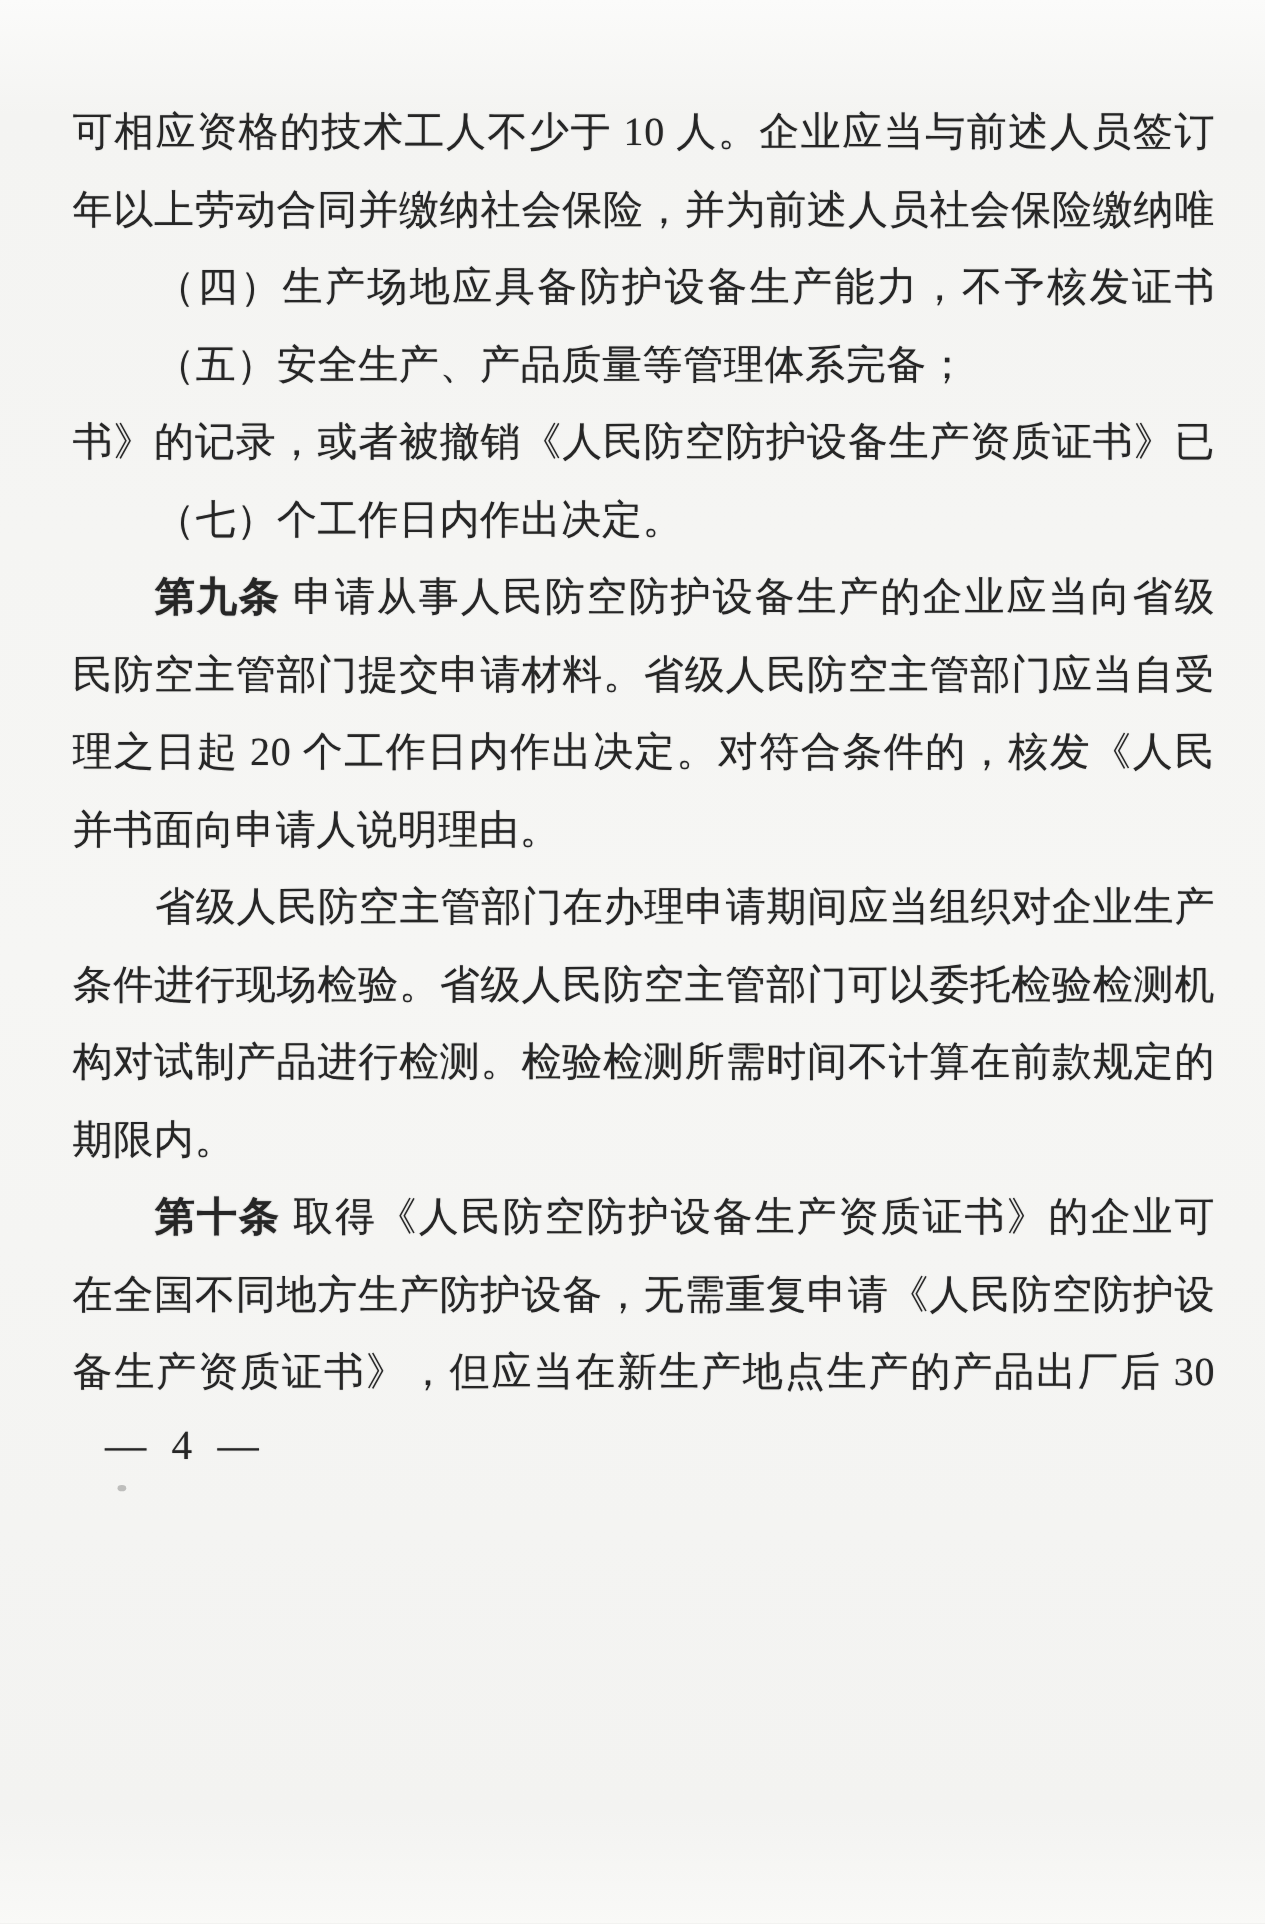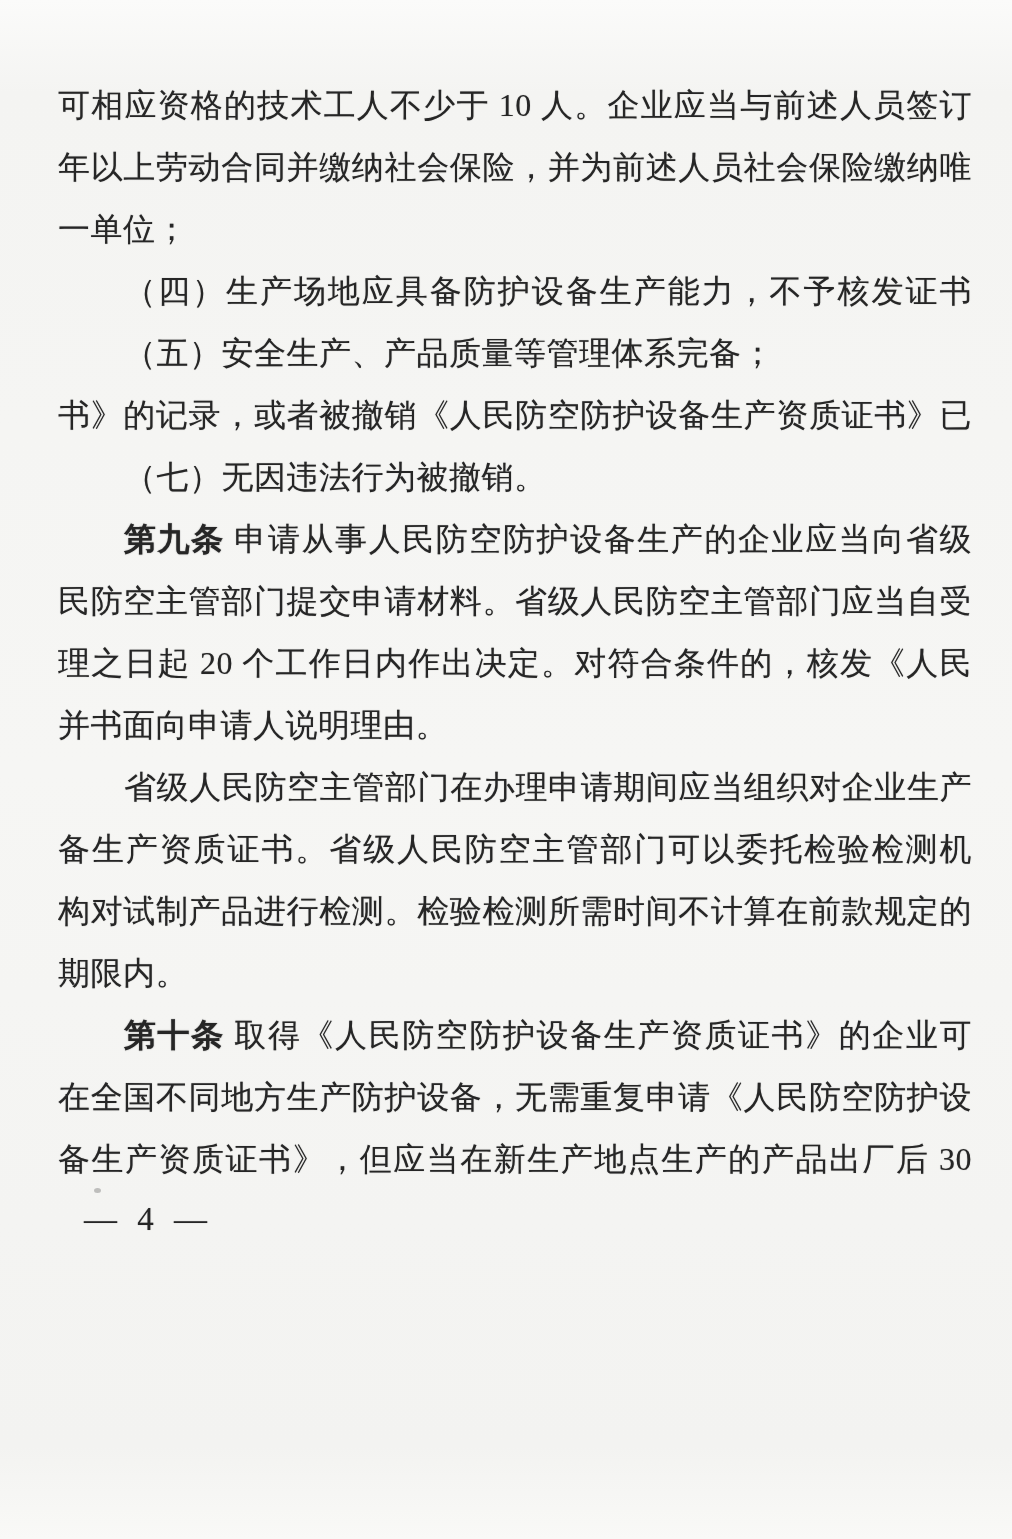--- a/index.html
+++ b/index.html
@@ -65,31 +65,30 @@
     border-radius: 50%;
   }
 </style>
 </head>
 <body>
 
 <div class="page">
   <div class="doc-body">
       <div class="line fill"><span class="seg">可相应资格的技术工人不少于 10 人。企业应当与前述人员签订 1</span></div>
       <div class="line fill"><span class="seg">年以上劳动合同并缴纳社会保险，并为前述人员社会保险缴纳唯</span></div>
-      <div class="line end"><span class="seg">一单位；</span></div>
       <div class="line indent fill"><span class="seg">（四）生产场地应具备防护设备生产能力，不予核发证书</span></div>
       <div class="line indent end"><span class="seg">（五）安全生产、产品质量等管理体系完备；</span></div>
       <div class="line fill"><span class="seg">书》的记录，或者被撤销《人民防空防护设备生产资质证书》已</span></div>
-      <div class="line indent end"><span class="seg">（七）无因违法行为被撤销。</span></div>
+      <div class="line indent end"><span class="seg">（七）个工作日内作出决定。</span></div>
       <div class="line indent fill"><span class="seg bold">第九条</span><span class="seg"> 申请从事人民防空防护设备生产的企业应当向省级人</span></div>
       <div class="line fill"><span class="seg">民防空主管部门提交申请材料。省级人民防空主管部门应当自受</span></div>
       <div class="line fill"><span class="seg">理之日起 20 个工作日内作出决定。对符合条件的，核发《人民防</span></div>
       <div class="line end"><span class="seg">并书面向申请人说明理由。</span></div>
       <div class="line indent fill"><span class="seg">省级人民防空主管部门在办理申请期间应当组织对企业生产</span></div>
-      <div class="line fill"><span class="seg">备生产资质证书。省级人民防空主管部门可以委托检验检测机</span></div>
+      <div class="line fill"><span class="seg">条件进行现场检验。省级人民防空主管部门可以委托检验检测机</span></div>
       <div class="line fill"><span class="seg">构对试制产品进行检测。检验检测所需时间不计算在前款规定的</span></div>
       <div class="line end"><span class="seg">期限内。</span></div>
       <div class="line indent fill"><span class="seg bold">第十条</span><span class="seg"> 取得《人民防空防护设备生产资质证书》的企业可以</span></div>
       <div class="line fill"><span class="seg">在全国不同地方生产防护设备，无需重复申请《人民防空防护设</span></div>
       <div class="line fill"><span class="seg">备生产资质证书》，但应当在新生产地点生产的产品出厂后 30 个</span></div>
     </div>
   <div class="footer">— 4 —</div>
   <div class="speckle"></div>
 </div>
 

